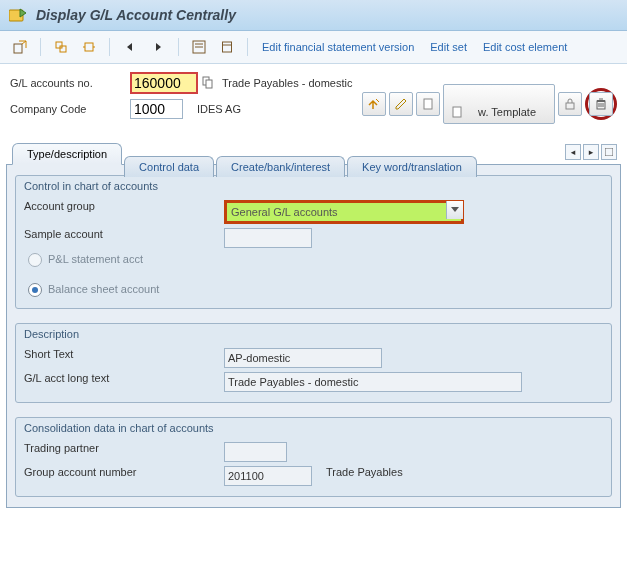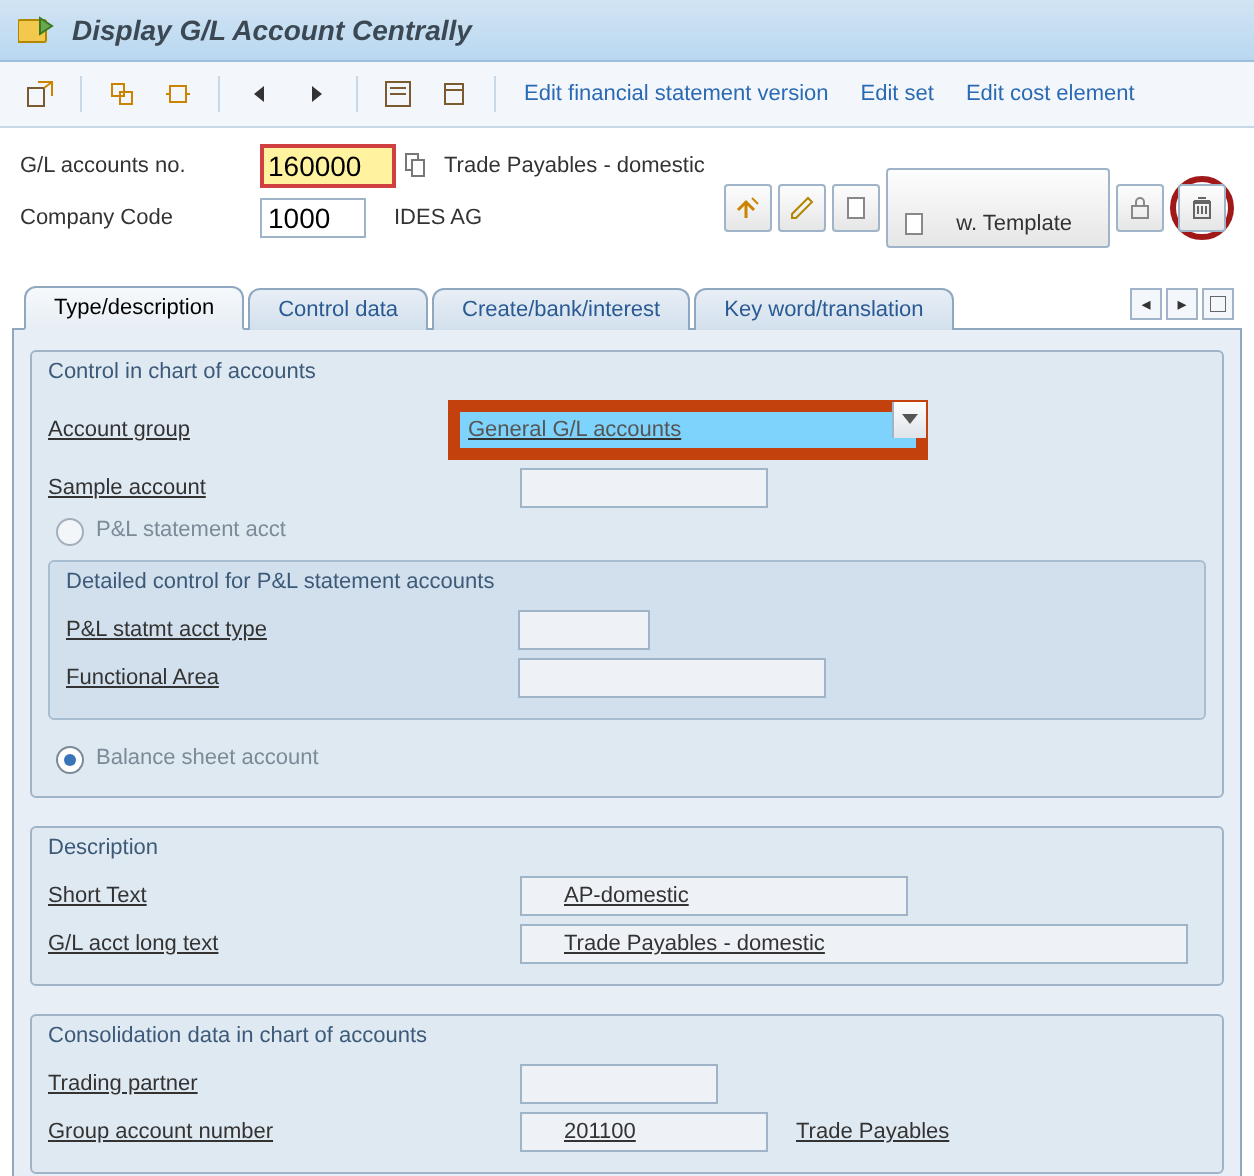--- a/index.html
+++ b/index.html
@@ -113,21 +113,21 @@
     border:1px solid #8fa8c0;
     border-bottom:none;
     border-top-left-radius:6px;
     border-top-right-radius:6px;
     background: linear-gradient(#e8eef5,#d2e0ed);
     padding: 4px 14px;
     margin-right:2px;
     color:#2a5a94;
     cursor:pointer;
     position:relative;
-    top:1px;
+    top:13px;
   }
   .tab.active {
     background: linear-gradient(#f5f9fc,#e8eef5);
     color:#000;
     top:1px;
     border-bottom:1px solid #e8eef5;
   }
   .tabnav {
     position:absolute; right:4px; top:2px; display:flex; gap:2px;
   }
@@ -158,54 +158,51 @@
     padding: 0 8px 8px 8px;
   }
   .nested {
     border:1px solid #a8bdd0;
     border-radius:3px;
     background:#d2e0ed;
     margin-top:4px;
   }
   .frow {
     display:flex;
-    align-items:center;
     padding:2px 0;
-    text-decoration:underline;
   }
   .flabel { width: 200px; }
   .flabel.narrow { width: 190px; }
   .finput {
     border:1px solid #9fb4c8;
     background:#eef2f6;
     height:18px;
-    padding:0 21px;
+    padding:0 3px;
     font-size:11px;
     color:#333;
-    margin-left:36px;
   }
   .finput.ro { background:#eef2f6; }
   .radio {
     width:12px; height:12px; border-radius:50%;
     border:1px solid #7c8a97; background:#fff;
     display:inline-flex; align-items:center; justify-content:center;
     margin-right:6px;
     vertical-align:middle;
   }
   .radio.disabled { opacity:0.6; }
   .radio .dot { width:6px; height:6px; border-radius:50%; background:#3a75b8; }
   .radio-row { display:flex; align-items:flex-start; padding:3px 4px; color:#7c8a97;}
   .radio-row.sel { color:#7c8a97; }
   .dd {
     position:relative;
     width:240px;
   }
   .dd .ddval {
-    border:6px solid #c2410c;
-    background:#7dd3fc;
+    border:3px solid #c2410c;
+    background:#bef264;
     height:18px;
     padding:0 18px 0 4px;
     line-height:18px;
     color:#555;
   }
   .dd .ddarrow {
     position:absolute; right:1px; top:1px;
     width:16px; height:18px;
     background: linear-gradient(#fdfdfd,#dfe4ea);
     border-left:1px solid #9fb4c8;
@@ -379,33 +376,20 @@
         <div class="frow">
           <span class="flabel">Sample account</span>
           <input class="finput ro" style="width: 80px;" value="">
         </div>
 
         <div class="radio-row">
           <span class="radio disabled"></span>
           <span>P&amp;L statement acct</span>
         </div>
 
-        <div class="nested">
-          <div class="gtitle" style="color:#3c5a78">Detailed control for P&amp;L statement accounts</div>
-          <div class="gbody">
-            <div class="frow">
-              <span class="flabel narrow">P&amp;L statmt acct type</span>
-              <input class="finput ro" style="width: 22px;" value="">
-            </div>
-            <div class="frow">
-              <span class="flabel narrow">Functional Area</span>
-              <input class="finput ro" style="width: 110px;" value="">
-            </div>
-          </div>
-        </div>
 
         <div class="radio-row sel" style="margin-top:10px">
           <span class="radio">
               <span class="dot"></span>
             </span>
           <span>Balance sheet account</span>
         </div>
       </div>
     </div>
 

